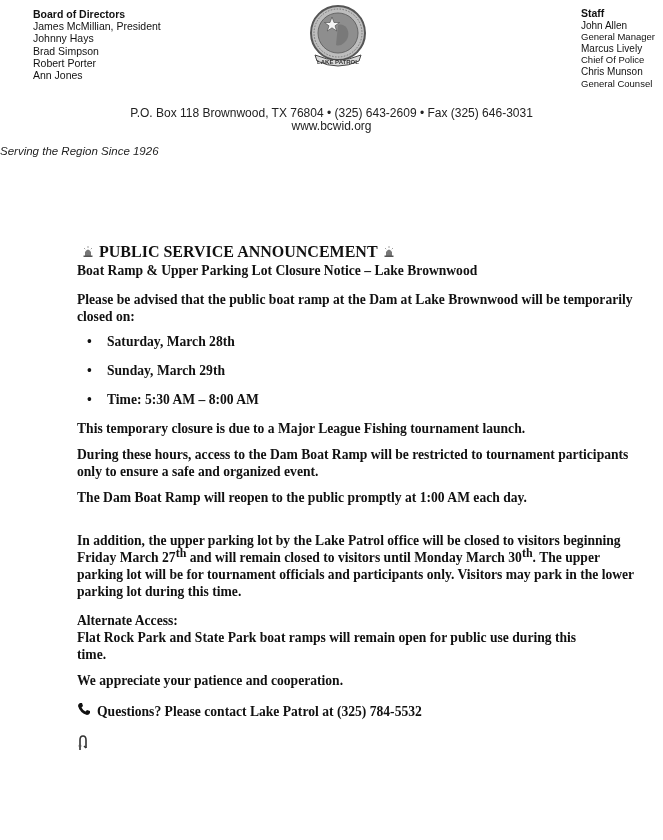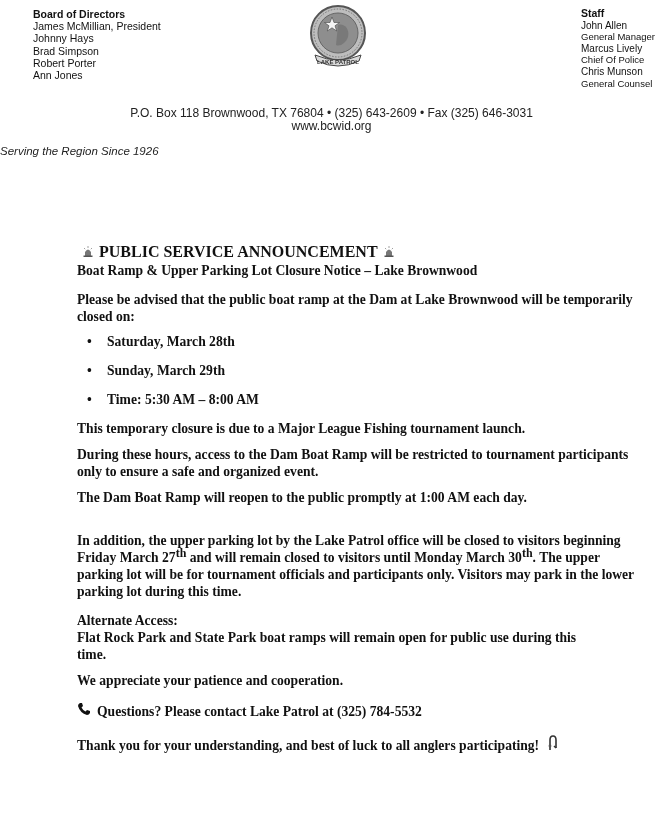--- a/index.html
+++ b/index.html
@@ -128,21 +128,20 @@
   <div class="contact">
     <span>
       <svg width="14" height="14" viewBox="0 0 14 14">
           <path d="M3 1 L5 1 L6 4 L4.5 5.5 Q6 8.5 8.5 9.5 L10 8 L13 9 L13 11 Q12 13 10 13 Q3 11 1 4 Q1 2 3 1 Z" fill="#111"></path>
         </svg>
     </span>
     <span>Questions? Please contact Lake Patrol at (325) 784-5532</span>
   </div>
 
   <div class="thanks">
-    <span>Thank you for your understanding, and best of luck to all anglers participating!</span>
     <span>
       <svg width="12" height="16" viewBox="0 0 12 16">
           <path d="M3 15 L3 5 Q3 1 6 1 Q9 1 9 5 L9 13" fill="none" stroke="#333" stroke-width="1.6"></path>
           <path d="M9 13 L7 11" stroke="#333" stroke-width="1.4"></path>
           <circle cx="3" cy="11" r="1.4" fill="#555"></circle>
         </svg>
     </span>
   </div>
 </div>
 

